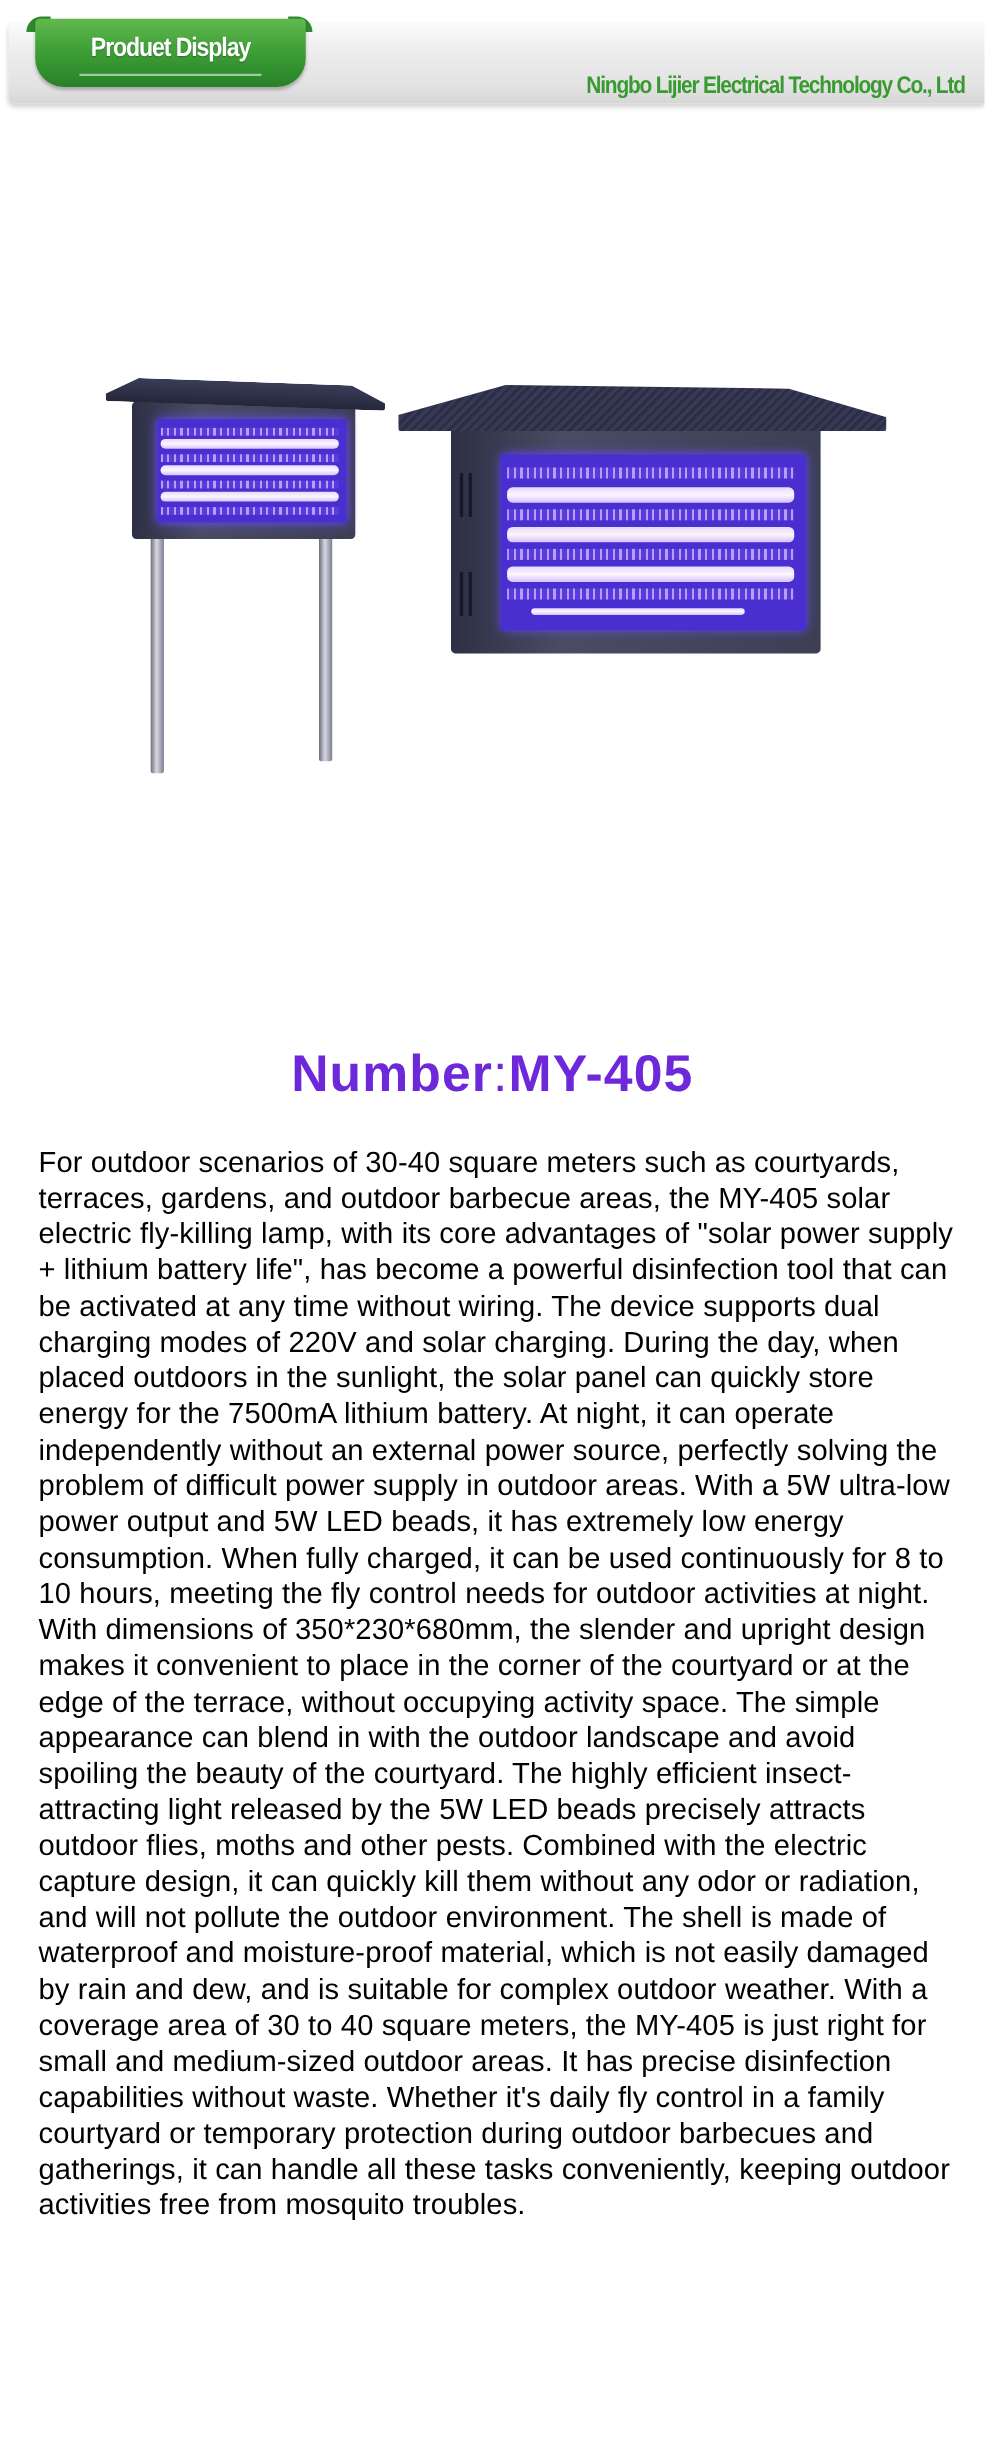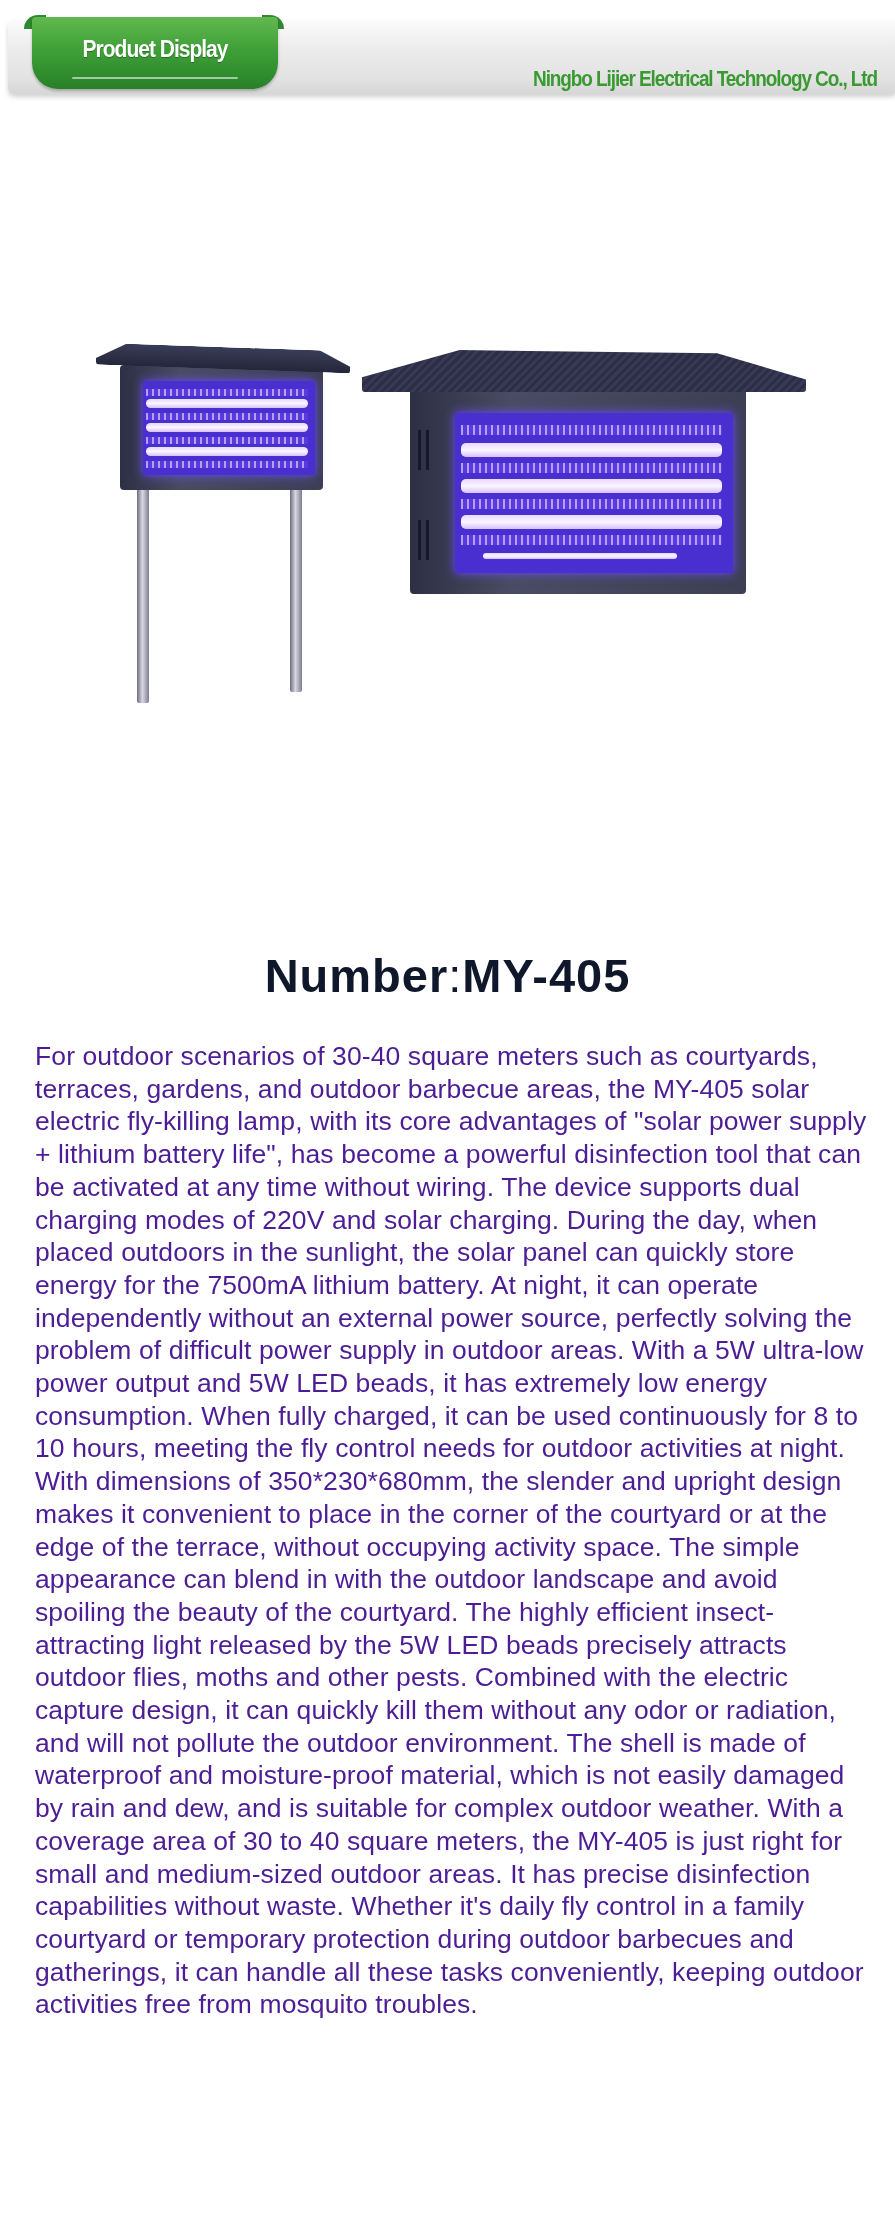--- a/index.html
+++ b/index.html
@@ -5,21 +5,21 @@
     * { box-sizing: border-box; margin: 0; padding: 0; }
     html, body { width: 895px; background: #ffffff; }
     body { position: relative; height: 2231px; overflow: hidden; font-family: "Liberation Sans", sans-serif; }
 
     .banner { position: absolute; left: 8px; top: 20px; width: 889px; height: 74px;
       background: linear-gradient(#fbfbfb 0%, #ececec 40%, #e2e2e2 80%, #d6d6d6 100%);
       border-radius: 6px; box-shadow: 0 3px 5px rgba(0,0,0,0.18); }
     .ribbon-fold-l, .ribbon-fold-r { position: absolute; top: 15px; width: 22px; height: 14px; background: #2f8a2f; }
     .ribbon-fold-l { left: 24px; border-radius: 14px 0 0 0; }
     .ribbon-fold-r { left: 262px; border-radius: 0 14px 0 0; }
-    .ribbon { position: absolute; left: 32px; top: 17px; width: 246px; height: 72px;
+    .ribbon { position: absolute; left: 32px; top: 17px; width: 246px; height: 62px;
       background: linear-gradient(#62b84f 0%, #3fa038 45%, #2f8d2d 80%, #2a7f28 100%);
       border-radius: 4px 4px 26px 26px; box-shadow: 0 2px 3px rgba(0,0,0,0.25);
       display: flex; align-items: center; justify-content: center; }
     .ribbon-text { color: #ffffff; font-weight: bold; font-size: 21px; letter-spacing: -1px;
       font-family: "Liberation Sans", sans-serif; transform: scaleY(1.15); margin-top: -8px; text-shadow: 0 1px 1px rgba(0,0,0,0.3); }
     .ribbon-shine { position: absolute; left: 40px; right: 40px; bottom: 10px; height: 2px; background: rgba(255,255,255,0.55); border-radius: 2px; }
     .company { position: absolute; right: 20px; top: 48px; color: #3a9a32; font-weight: bold; font-size: 19px;
       letter-spacing: -1.1px; transform: scaleY(1.15); transform-origin: right center; }
 
     
@@ -27,24 +27,24 @@
     .roof { position: absolute; background: linear-gradient(#3a3d58, #24263a); border-radius: 3px; }
     .body-box { position: absolute; background: linear-gradient(90deg, #2d2f44, #4a4c63 30%, #3d3f55); border-radius: 4px; }
     .glow { position: absolute; background: #4a2fd0; box-shadow: 0 0 10px #6a4bff; overflow: hidden; }
     .tube { position: absolute; left: 2%; right: 4%; height: 9px; background: linear-gradient(#e8d8ff, #fbf5ff, #d7c0ff); border-radius: 5px; }
     .grid-row { position: absolute; left: 2%; right: 4%; height: 7px;
       background: repeating-linear-gradient(90deg, #c8b4ff 0 2px, #5d3ce0 2px 6px); opacity: 0.85; }
     .leg { position: absolute; width: 12px; background: linear-gradient(90deg, #6c6c80, #d8d8e2 45%, #7c7c92); border-radius: 2px; }
     .vent { position: absolute; width: 3px; background: #15172a; }
 
     .title { position: absolute; left: 0; top: 948px; width: 895px; text-align: center;
-      font-size: 47px; font-weight: bold; color: #0f172a; letter-spacing: 1px; }
+      font-size: 47px; font-weight: bold; color: #6d28d9; letter-spacing: 1px; }
 
     .desc { position: absolute; left: 35px; top: 1040px; width: 840px; font-size: 26.5px; line-height: 32.7px;
-      color: #4c1d95; font-family: "Liberation Sans", sans-serif; letter-spacing: 0.1px; }
+      color: #000000; font-family: "Liberation Sans", sans-serif; letter-spacing: 0.1px; }
     .desc p { margin: 0; }
   </style>
 </head>
 <body>
 
 <div class="banner">
   <div class="company">Ningbo Lijier Electrical Technology Co., Ltd</div>
 </div>
 <div class="ribbon-fold-l"></div>
 <div class="ribbon-fold-r"></div>

